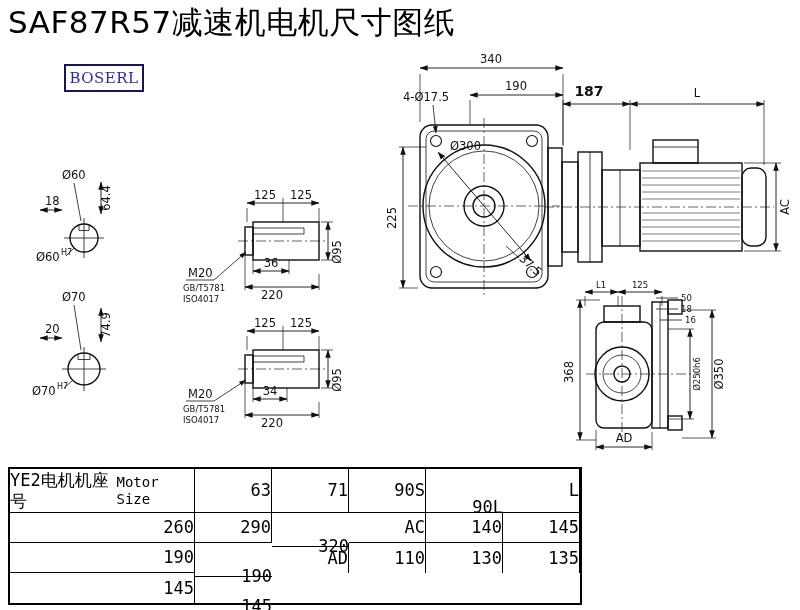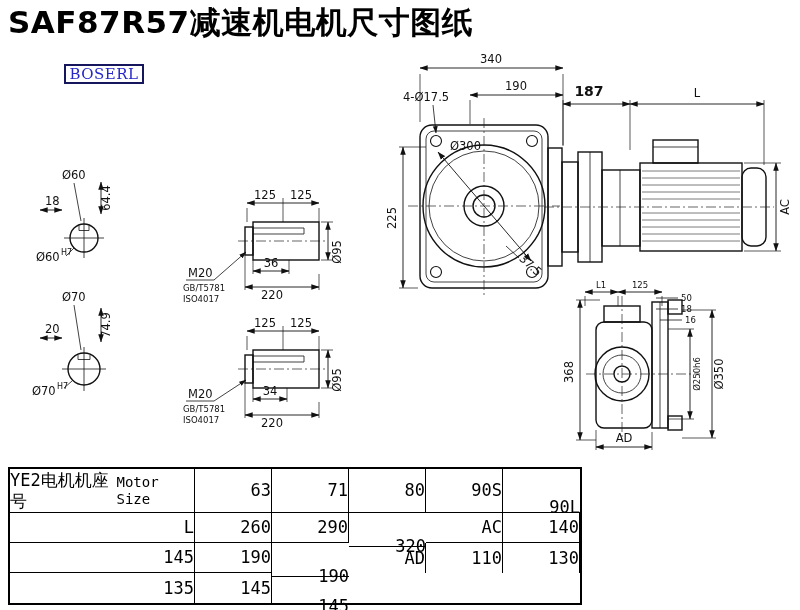--- a/index.html
+++ b/index.html
@@ -1,18 +1,18 @@
 <!DOCTYPE html>
 <html><head>
 <meta charset="utf-8">
 <style>
   * { margin:0; padding:0; box-sizing:border-box; }
   html,body { width:800px; height:610px; background:#ffffff; font-family:"DejaVu Sans", sans-serif; position:relative; overflow:hidden; }
-  .title { position:absolute; left:8px; top:2px; font-size:31px; font-weight:700; color:#000; letter-spacing:0.5px; white-space:nowrap; }
-  .logo { position:absolute; left:64px; top:64px; width:80px; height:20px; border:2px solid #16165e; display:flex; align-items:center; justify-content:center; background:#fff; }
+  .title { position:absolute; left:8px; top:2px; font-size:31px; font-weight:400; color:#000; letter-spacing:0.5px; white-space:nowrap; }
+  .logo { position:absolute; left:64px; top:64px; width:80px; height:28px; border:2px solid #16165e; display:flex; align-items:center; justify-content:center; background:#fff; }
   .logo span { font-family:"DejaVu Serif", serif; font-size:15px; color:#2626c9; letter-spacing:0.5px; }
   svg.draw { position:absolute; left:0; top:0; }
   svg text { fill:#111; font-family:"DejaVu Sans", sans-serif; }
   .dt  { font-size:11.5px; }
   .dtb { font-size:14px; font-weight:700; }
   .dts { font-size:8.5px; }
   .sup { font-size:8px; }
   .o   { fill:none; stroke:#111; stroke-width:1.4; }
   .o2  { fill:#fff; stroke:#111; stroke-width:1.1; }
   .thin{ stroke:#111; stroke-width:0.8; fill:none; }
@@ -255,21 +255,20 @@
   </g>
 </svg>
 
 <div class="mtable">
   <div class="tc">
     <div>YE2电机机座号</div>
     <div class="l2">Motor Size</div>
   </div>
   <div class="tc">63</div>
   <div class="tc">71</div>
-  <div class="tc">80</div>
   <div class="tc">90S</div>
   <div class="tc cend">90L</div>
 
   <div class="tc">L</div>
   <div class="tc">260</div>
   <div class="tc">290</div>
   <div class="tc cend">320</div>
 
   <div class="tc">AC</div>
   <div class="tc">140</div>

